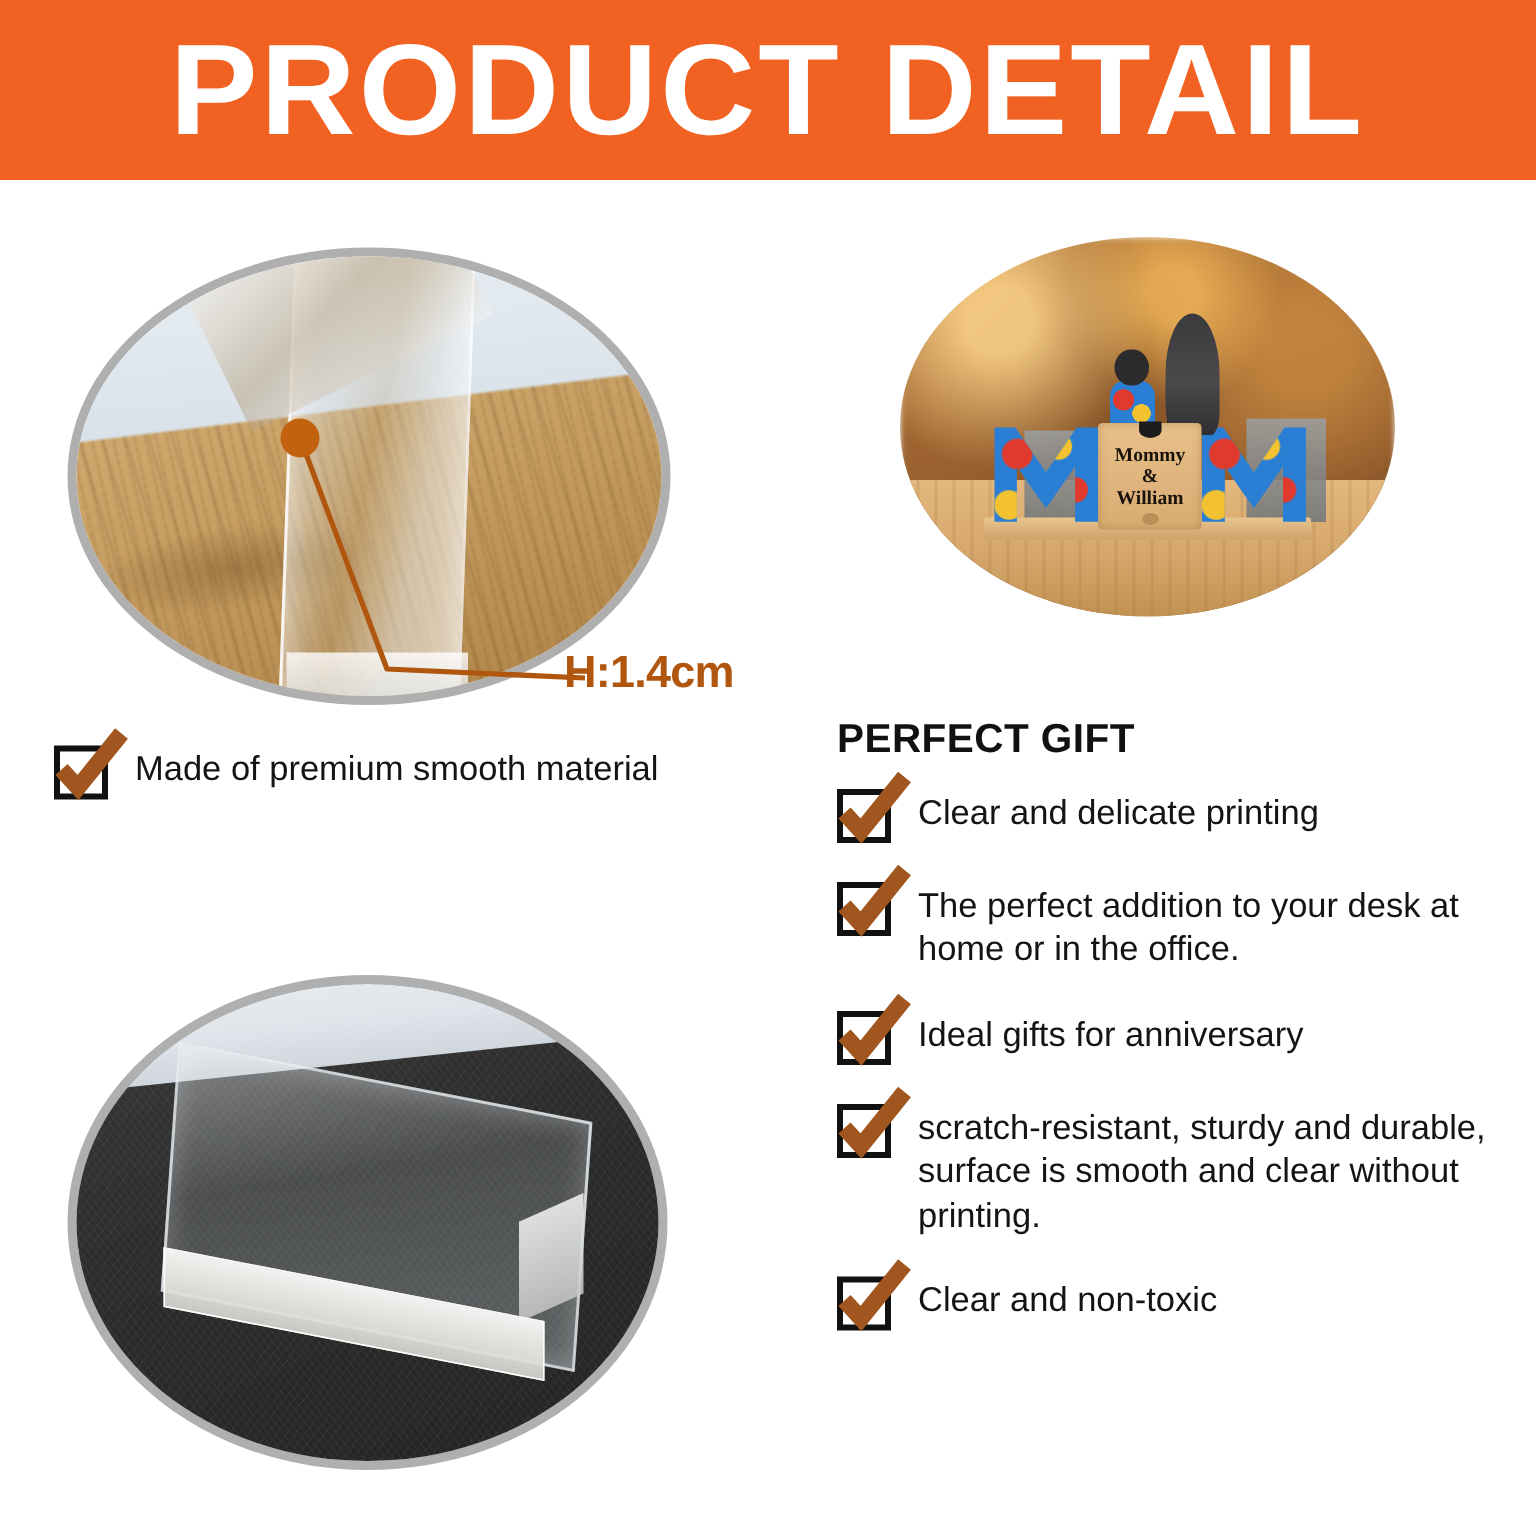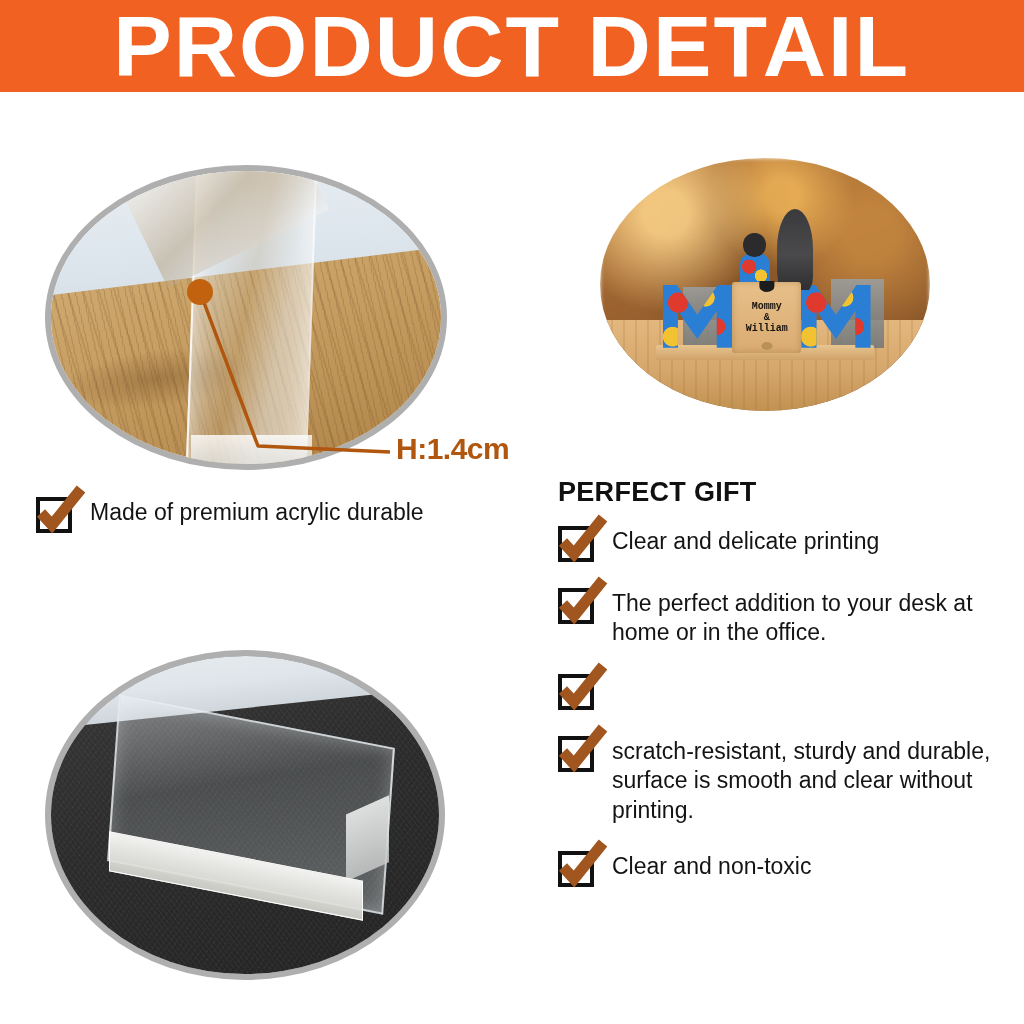--- a/index.html
+++ b/index.html
@@ -7,21 +7,21 @@
     width: 1024px; height: 1024px;
     background: #ffffff;
     font-family: "Liberation Sans", sans-serif;
     overflow: hidden;
   }
   #page { position: relative; width: 1024px; height: 1024px; background: #fff; }
 
   
   .banner {
     position: absolute; left: 0; top: 0;
-    width: 1024px; height: 92px;
+    width: 1024px; height: 120px;
     background: #F16122;
     display: flex; align-items: center; justify-content: center;
   }
   .banner-title {
     color: #ffffff;
     font-family: "Liberation Sans Narrow", "Liberation Sans", sans-serif;
     font-weight: bold;
     font-size: 86px;
     letter-spacing: 2px;
     line-height: 1;
@@ -140,22 +140,22 @@
   }
   .mom-piece::before {
     content:""; position:absolute; top:-1px; left:50%; transform:translateX(-50%);
     width:22%; height:16%; background:#1c1c1c; border-radius:0 0 50% 50%;
   }
   .mom-piece::after {
     content:""; position:absolute; bottom:4%; left:50%; transform:translateX(-50%);
     width:16%; height:11%; background:#b89058; border-radius:50%;
   }
   .mom-piece-text {
-    font-family: Liberation Mono, monospace;
-    font-size: 10px; font-weight: bold; color: #17120c;
+    font-family: Liberation Serif, serif;
+    font-size: 13px; font-weight: bold; color: #17120c;
     line-height: 1.12; text-align: center; z-index: 2;
   }
   .mom-figure { position: absolute; left: 42%; bottom: 48%; width: 24%; height: 32%; }
   .fig-mom-hair {
     position: absolute; right: 6%; bottom: 0; width: 46%; height: 100%;
     background: linear-gradient(180deg,#3a3a3c 0%,#4a4a4d 55%,#2f2f31 100%);
     border-radius: 52% 52% 18% 26%;
   }
   .fig-mom-body {
     position: absolute; right: 10%; bottom: 0; width: 40%; height: 52%;
@@ -204,21 +204,21 @@
   }
   .ph3-blk-side {
     position: absolute; left: 76%; top: 47%; width: 11%; height: 21%;
     background: linear-gradient(180deg, rgba(240,242,242,.88), rgba(198,200,200,.85));
     transform: skewY(-24deg);
   }
 
   
   #callout { position: absolute; left: 0; top: 0; width: 1024px; height: 1024px; pointer-events: none; }
   .callout-label {
-    position: absolute; left: 396px; top: 432px;
+    position: absolute; left: 376px; top: 432px;
     color: #B0560E; font-weight: bold; font-size: 30px;
     font-family: "Liberation Sans", sans-serif;
     letter-spacing: -0.5px; white-space: nowrap;
   }
 
   
   .section { position: absolute; }
   #section-acrylic { left: 36px; top: 495px; width: 480px; }
   #section-gift    { left: 558px; top: 477px; width: 462px; }
 
@@ -305,21 +305,21 @@
   <div class="callout-label">H:1.4cm</div>
 
   <div class="section" id="section-acrylic">
     <ul class="feature-list">
       <li class="feature-item">
         <span class="checkbox">
           <svg viewBox="0 0 52 52" aria-hidden="true">
             <path d="M6 26 L17 38 L46 2" fill="none" stroke="#A0561E" stroke-width="11" stroke-linecap="butt" stroke-linejoin="miter"></path>
           </svg>
         </span>
-        <span class="feature-text">Made of premium acrylic durable</span>
+        <span class="feature-text">Made of premium smooth material</span>
       </li>
     </ul>
   </div>
 
   <div class="section" id="section-gift">
     <h2 class="section-title">PERFECT GIFT</h2>
     <ul class="feature-list">
       <li class="feature-item">
         <span class="checkbox">
           <svg viewBox="0 0 52 52" aria-hidden="true">
@@ -335,20 +335,21 @@
           </svg>
         </span>
         <span class="feature-text">The perfect addition to your desk at home or in the office.</span>
       </li>
       <li class="feature-item">
         <span class="checkbox">
           <svg viewBox="0 0 52 52" aria-hidden="true">
             <path d="M6 26 L17 38 L46 2" fill="none" stroke="#A0561E" stroke-width="11"></path>
           </svg>
         </span>
+        <span class="feature-text">Ideal gifts for anniversary</span>
       </li>
       <li class="feature-item">
         <span class="checkbox">
           <svg viewBox="0 0 52 52" aria-hidden="true">
             <path d="M6 26 L17 38 L46 2" fill="none" stroke="#A0561E" stroke-width="11"></path>
           </svg>
         </span>
         <span class="feature-text">scratch-resistant, sturdy and durable, surface is smooth and clear without printing.</span>
       </li>
       <li class="feature-item">

